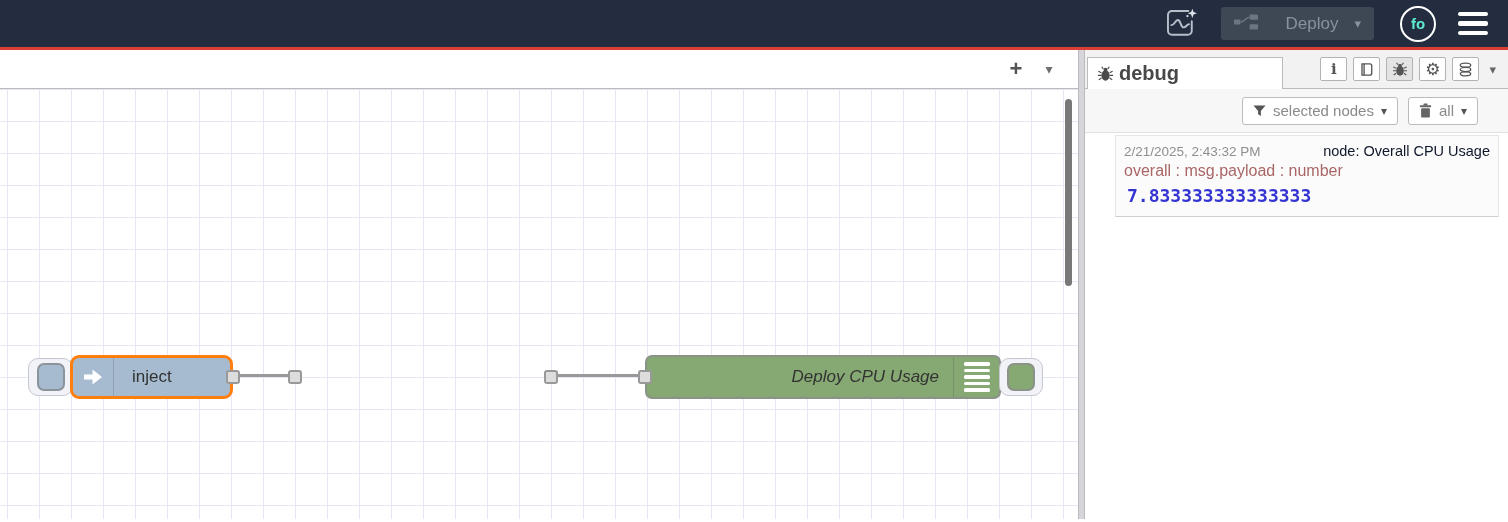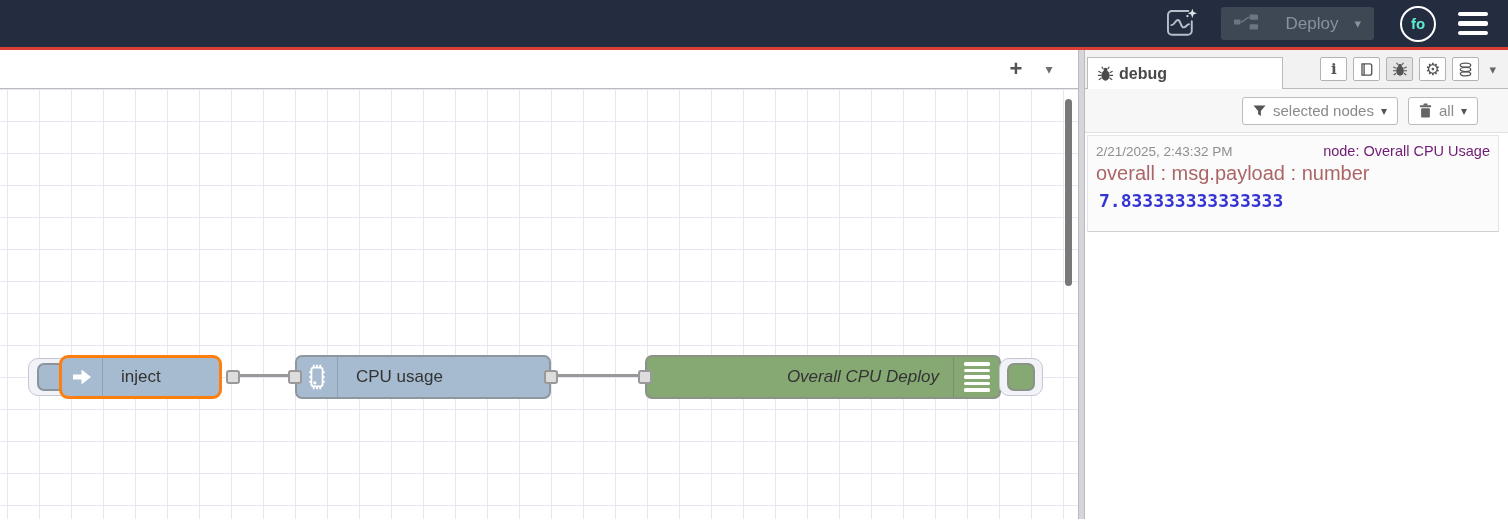--- a/index.html
+++ b/index.html
@@ -68,44 +68,44 @@
     border:2px solid #8b939b; cursor:pointer; }
   .nbtn-inner.blue { background:#a6bbcf; left:8px; }
   .nbtn-inner.green{ background:#86a873; left:7px; border-color:#8b9288; }
 
   
   .side-tabbar { height:39px; background:#f2f2f2; border-bottom:1px solid #bbb;
     display:flex; align-items:flex-end; }
   .side-tab { width:196px; height:32px; background:#fff; border:1px solid #bbb;
     border-bottom:none; margin-left:2px; margin-bottom:-1px; z-index:2; display:flex;
     align-items:center; gap:6px; padding-left:10px; cursor:pointer; }
-  .side-tab .tlabel { font-weight:bold; font-size:16px; color:#484848; }
+  .side-tab .tlabel { font-weight:bold; font-size:20px; color:#484848; }
   .side-iconrow { margin-left:auto; display:flex; align-items:center; gap:6px;
     margin-bottom:7px; margin-right:6px; }
   .icon-btn { width:27px; height:24px; background:#fff; border:1px solid #b3b3b3;
     border-radius:2px; display:flex; align-items:center; justify-content:center; cursor:pointer; }
   .icon-btn.active { background:#e4e4e4; }
   .info-glyph { font-family:"DejaVu Serif", serif; font-weight:bold; font-size:15px; color:#555; }
   .gear-glyph { font-size:17px; color:#555; line-height:1; }
   .side-caret { color:#666; font-size:13px; margin:0 6px 0 4px; }
 
   .side-toolbar { height:44px; background:#f7f7f7; border-bottom:1px solid #e0e0e0;
     display:flex; align-items:center; justify-content:flex-end; gap:10px; padding-right:30px; }
   .tool-btn { height:28px; background:#fff; border:1px solid #bbb; border-radius:3px;
     display:flex; align-items:center; gap:7px; padding:0 10px; cursor:pointer; }
   .tool-btn .tbl { color:#8a8a8a; font-size:15px;text-align:center; }
   .tool-btn .tcaret { color:#555; font-size:12px; }
 
   .msg-list { flex:1; padding:2px 9px 0 2px; background:#fff; overflow:hidden; }
   .debug-msg { background:#fbfbfc; border:1px solid #e4e4ea; border-bottom-color:#cfcfd6;
-    padding:7px 8px 20px 8px; }
+    padding:7px 8px 10px 8px;margin-left:28px; }
   .msg-row1 { display:flex; justify-content:space-between; align-items:baseline; }
   .msg-ts { color:#8f8f8f; font-size:13.5px; }
-  .msg-src { color:#701a75; font-size:14.5px; }
-  .msg-meta { color:#aa6666; font-size:20px; margin-top:3px; }
+  .msg-src { color:#0f172a; font-size:14.5px; }
+  .msg-meta { color:#aa6666; font-size:16px; margin-top:3px; }
   .msg-val { font-family:"DejaVu Sans Mono", monospace; font-weight:bold; font-size:18px;
     color:#3434d2; margin-top:5px; padding-left:3px; }
 </style>
 </head>
 <body>
 
 <div class="header">
   <div class="hdr-iconbtn">
     <svg width="34" height="34" viewBox="0 0 30 30" fill="none" stroke="#b9bfca" stroke-width="1.7" stroke-linecap="round">
       <path d="M21.5 3.5 H7 a3.5 3.5 0 0 0 -3.5 3.5 v14 a3.5 3.5 0 0 0 3.5 3.5 h14 a3.5 3.5 0 0 0 3.5 -3.5 V12.5"></path>
@@ -144,46 +144,35 @@
 
     <div class="canvas">
 
       <div class="wire" style="left:232px; width:64px;"></div>
       <div class="wire" style="left:550px; width:96px;"></div>
 
       <div class="nbtn-outer" style="left:28px;">
         <div class="nbtn-inner blue"></div>
       </div>
 
-      <div class="node node-blue node-selected" style="left:59px; width:163px;">
+      <div class="node node-blue node-selected" style="left:70px; width:163px;">
         <div class="nicon nicon-l">
           <svg width="24" height="24" viewBox="0 0 24 24">
             <path d="M3 9.5 h8.5 V4.5 L21 12 l-9.5 7.5 V14.5 H3 z" fill="#fff"></path>
           </svg>
         </div>
         <div class="nlabel">inject</div>
       </div>
       <div class="port" style="left:226px;"></div>
 
-      <div class="node node-blue" style="left:295px; width:256px;">
-        <div class="nicon nicon-l">
-          <svg width="28" height="28" viewBox="0 0 30 30" fill="none" stroke="#fff" stroke-width="2">
-            <rect x="9" y="5" width="12" height="20" rx="2.5"></rect>
-            <path d="M11.5 5 V2 M15 5 V2 M18.5 5 V2 M11.5 25 V28 M15 25 V28 M18.5 25 V28"></path>
-            <path d="M9 10 H6.5 M9 15 H6.5 M9 20 H6.5 M21 10 H23.5 M21 15 H23.5 M21 20 H23.5" stroke-width="1.6"></path>
-            <rect x="11.2" y="19.8" width="3" height="3" fill="#fff" stroke="none"></rect>
-          </svg>
-        </div>
-        <div class="nlabel">CPU usage</div>
-      </div>
       <div class="port" style="left:288px;"></div>
       <div class="port" style="left:544px;"></div>
 
       <div class="node node-green" style="left:645px; width:356px;">
-        <div class="nlabel nlabel-r">Overall CPU Deploy</div>
+        <div class="nlabel nlabel-r">Deploy CPU Usage</div>
         <div class="nicon nicon-r">
           <div class="bars">
               <div></div>
               <div></div>
               <div></div>
               <div></div>
               <div></div>
             </div>
         </div>
       </div>

